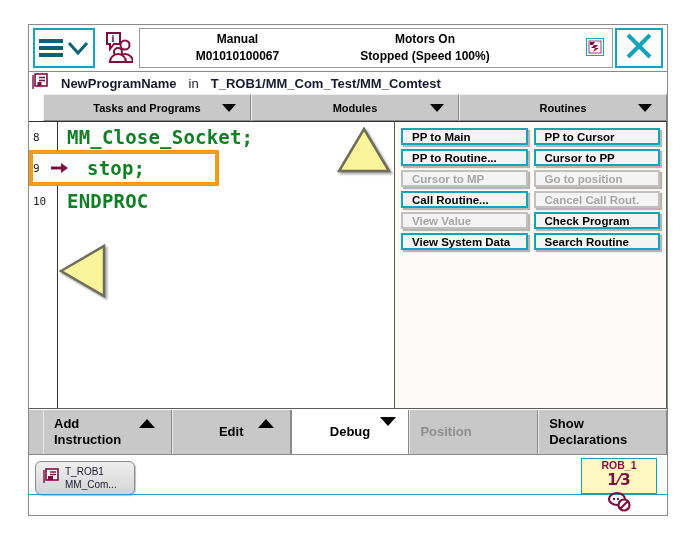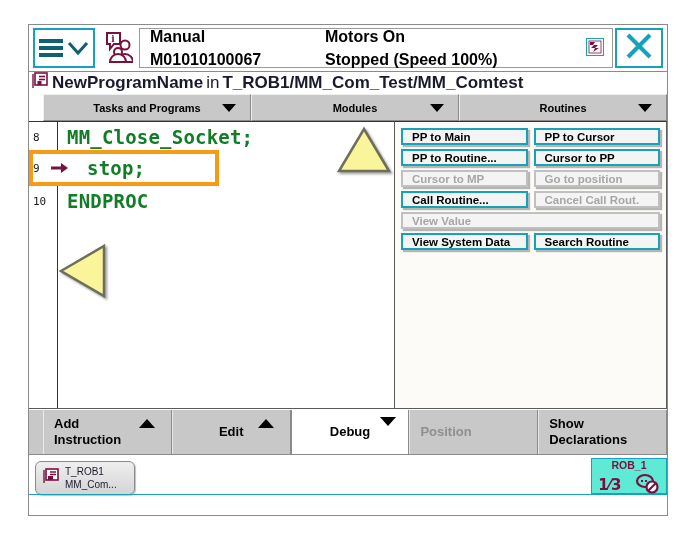--- a/index.html
+++ b/index.html
@@ -74,24 +74,25 @@
     background: #ffffff;
     display: flex;
     align-items: center;
     box-sizing: border-box;
     position: relative;
   }
   .status-col {
     display: flex;
     flex-direction: column;
     justify-content: center;
-    font-size: 16px;
+    font-size: 12px;
     font-weight: bold;
     color: #000000;
     line-height: 1.45;
+    align-items: center;
   }
   .status-col.c1 { margin-left: 10px; width: 175px; }
   .status-col.c2 { width: 200px; }
   .status-ind {
     position: absolute;
     right: 8px;
     top: 9px;
     width: 18px;
     height: 18px;
     border: 1px solid #16a2b8;
@@ -112,23 +113,23 @@
     box-sizing: border-box;
     cursor: pointer;
   }
 
   
   .breadcrumb {
     height: 22px;
     display: flex;
     align-items: center;
     padding-left: 2px;
-    gap: 3px;
-    background: #ffffff;
-    font-size: 17px;
+    gap: 12px;
+    background: #ffffff;
+    font-size: 13px;
     color: #1a1a2e;
   }
   .breadcrumb .bc-name { font-weight: bold; }
   .breadcrumb .bc-in { font-weight: normal; }
   .breadcrumb .bc-path { font-weight: bold; }
 
   
   .tabbar {
     height: 27px;
     display: flex;
@@ -378,42 +379,43 @@
   }
   .task-btn-labels {
     display: flex;
     flex-direction: column;
     font-size: 10px;
     color: #1a1a2e;
     line-height: 1.3;
   }
   .rob-status {
     position: absolute;
-    right: 0;
+    right: 10px;
     top: 3px;
     width: 76px;
     height: 36px;
     border: 1px solid #16a2b8;
-    background: #5eead4;
+    background: #fef9c3;
     box-sizing: border-box;
     cursor: pointer;
   }
   .rob-name {
     text-align: center;
     font-size: 10.5px;
     font-weight: bold;
     color: #7a1040;
     line-height: 1.1;
     margin-top: 1px;
   }
   .rob-body {
     display: flex;
     align-items: center;
     justify-content: space-around;
     margin-top: -1px;
+    flex-direction: column;
   }
   .frac {
     font-size: 15px;
     color: #7a1040;
     font-weight: bold;
     font-family: "DejaVu Sans", sans-serif;
   }
 </style>
 </head>
 <body>
@@ -577,20 +579,23 @@
           </div>
         <div class="pbtn disabled">
             <span>Cancel Call Rout.</span>
           </div>
       </div>
 
       <div class="btn-row">
         <div class="pbtn disabled">
             <span>View Value</span>
           </div>
+        <div class="pbtn">
+            <span>Check Program</span>
+          </div>
       </div>
 
       <div class="btn-row">
         <div class="pbtn">
             <span>View System Data</span>
           </div>
         <div class="pbtn">
             <span>Search Routine</span>
           </div>
       </div>

